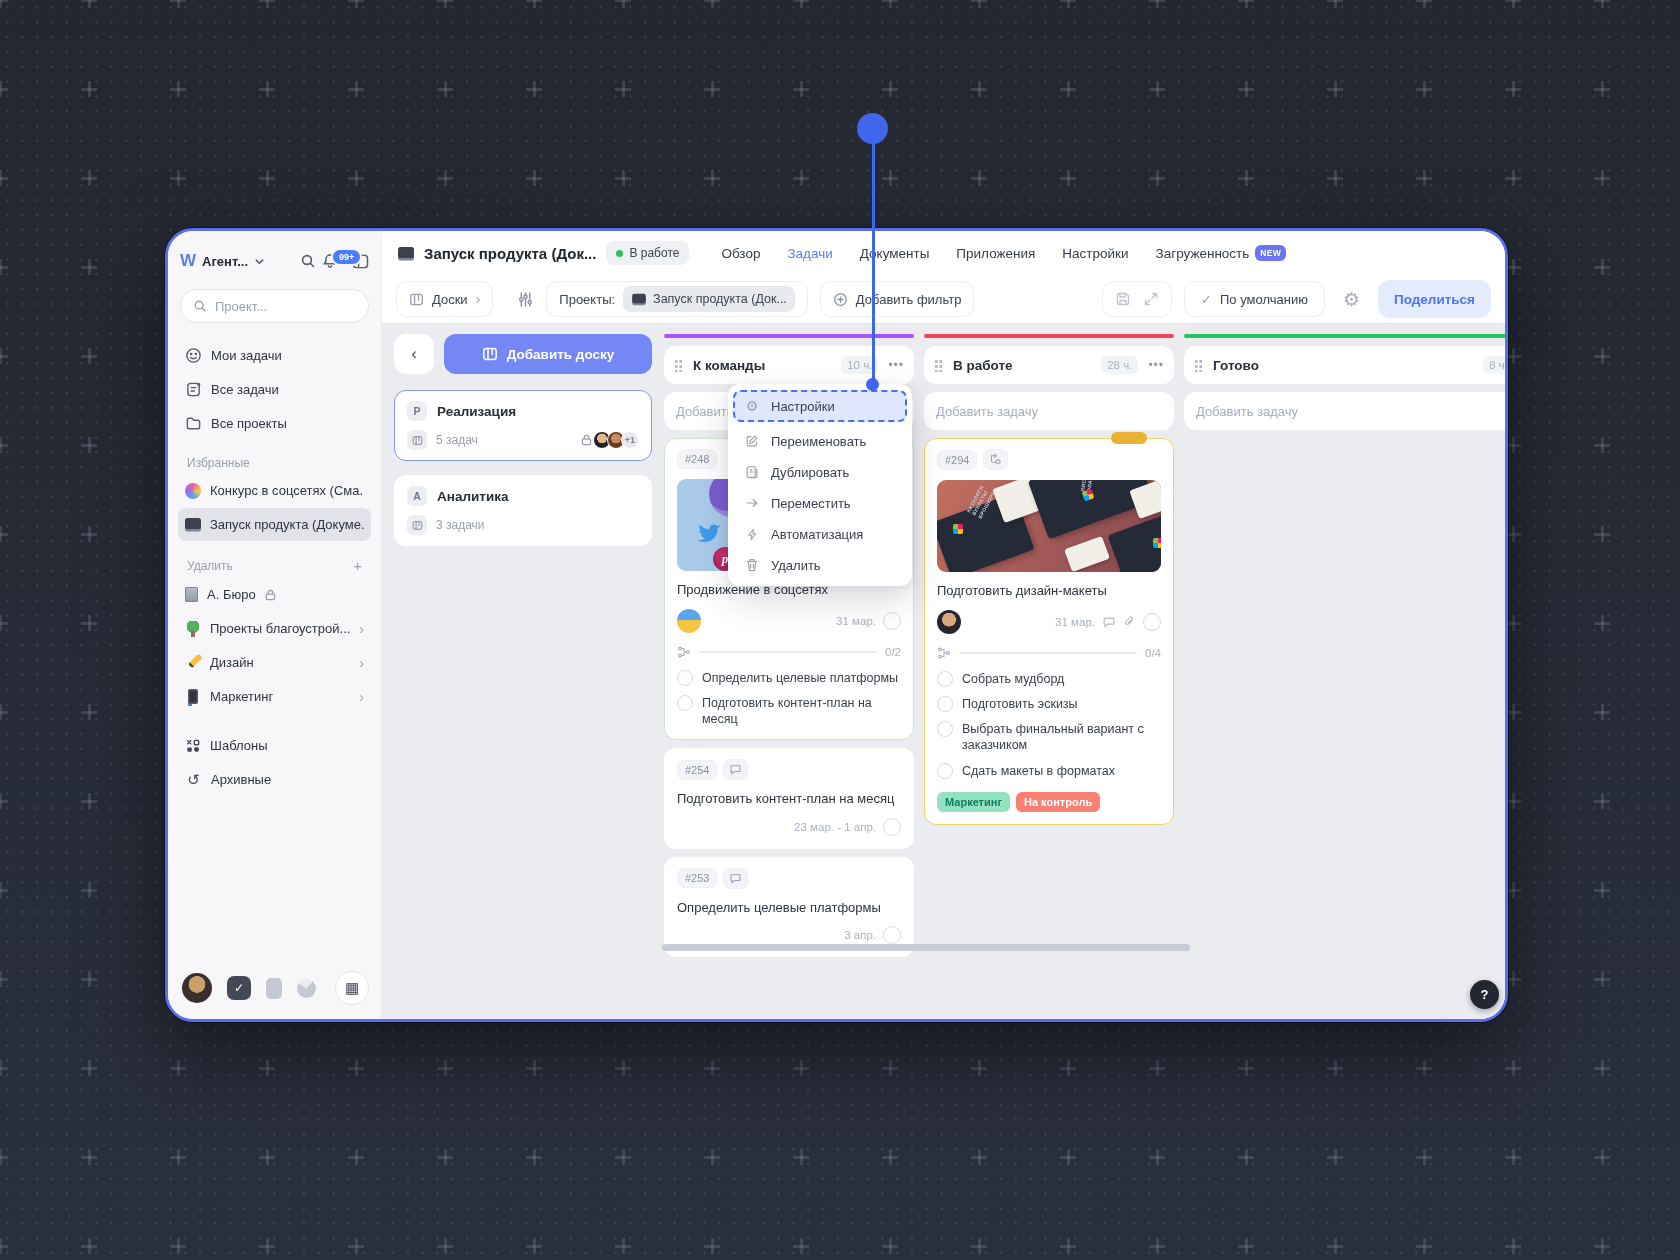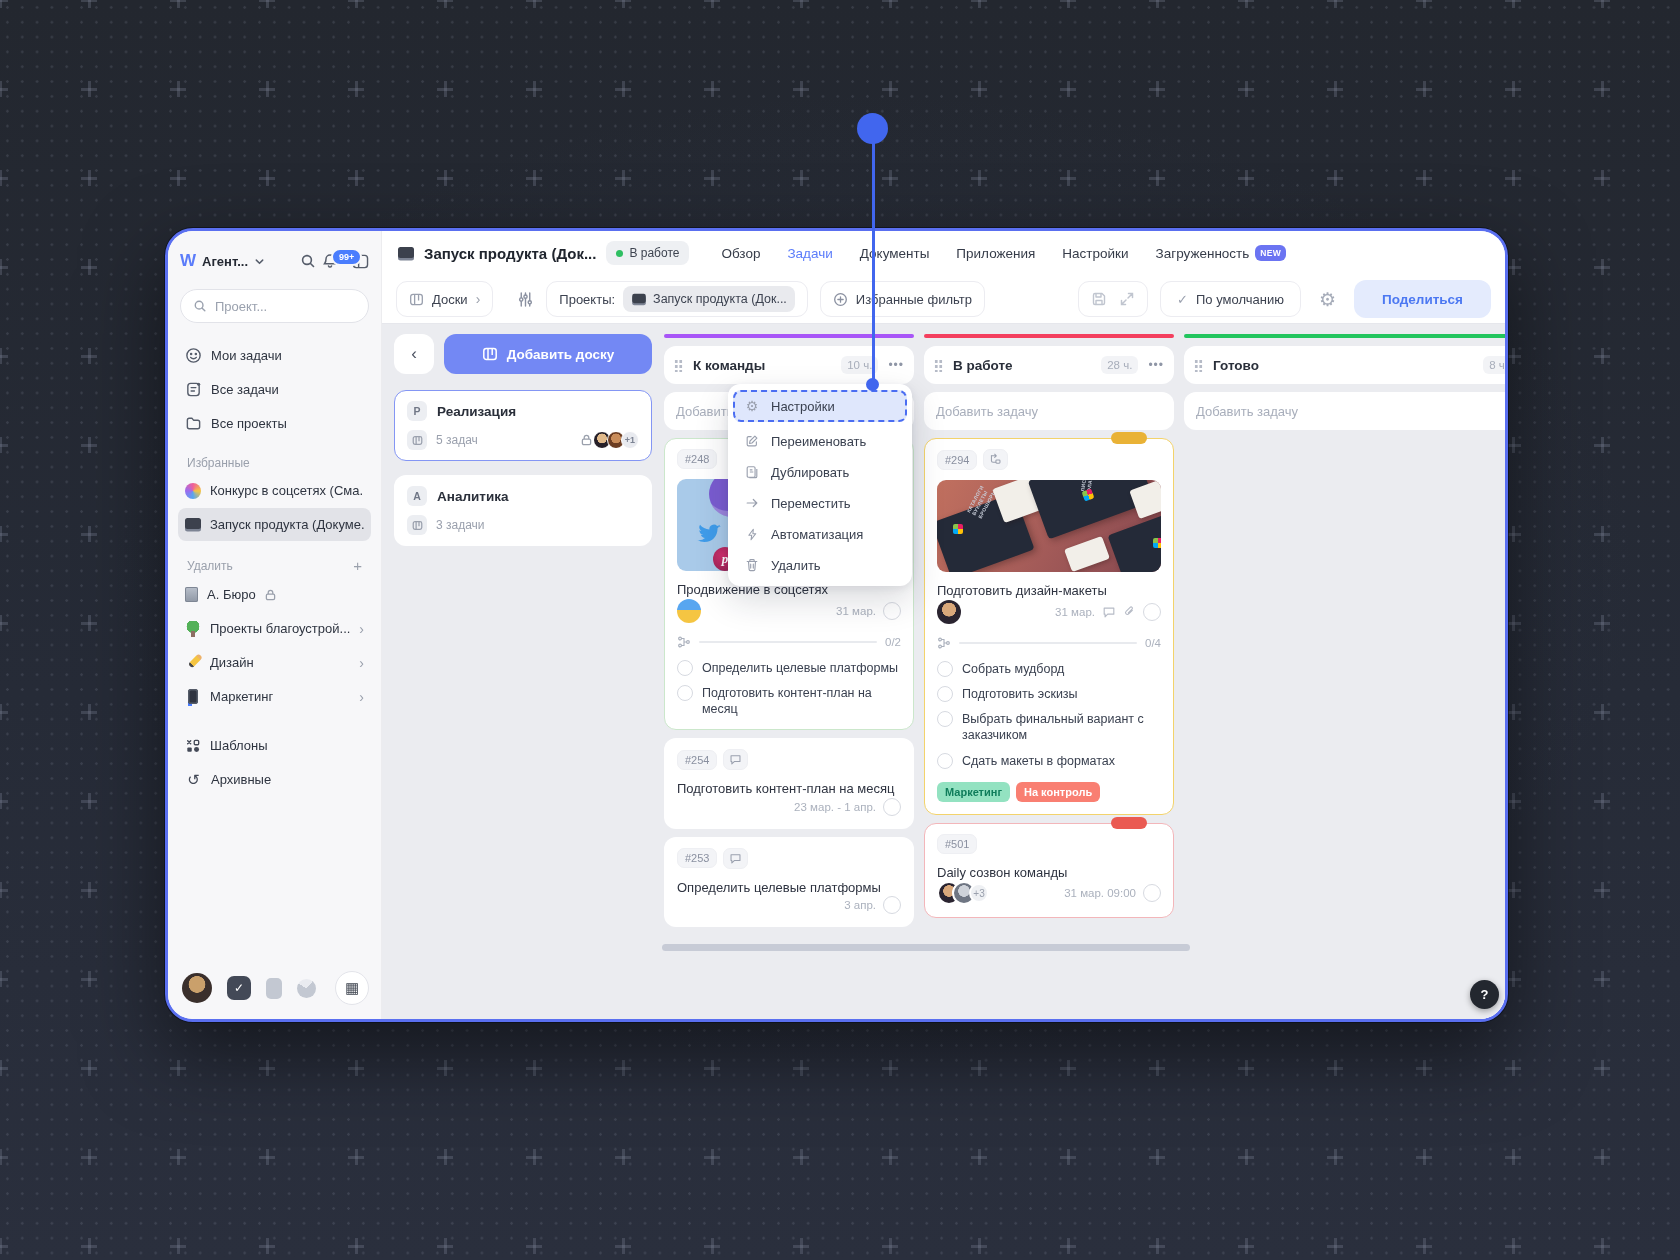--- a/index.html
+++ b/index.html
@@ -90,21 +90,21 @@
 
   .toolbar { height:48px; flex:none; display:flex; align-items:center; gap:12px; padding:0 14px; }
   .tpill { height:36px; display:flex; align-items:center; gap:8px; background:#fff;
     border:1px solid #ececf1; border-radius:11px; padding:0 12px; font-size:13px; color:#3c4250;
     white-space:nowrap; }
   .tb-ico { color:#9aa0ae; display:inline-flex; }
   .chip-gray { background:#e9eaee; border-radius:8px; height:26px; display:flex; align-items:center;
     gap:6px; padding:0 8px; font-size:12.5px; color:#3c4250; }
   .gearbtn { color:#a6acb9; font-size:19px; margin:0 6px; }
   .share { height:38px; background:#e4ebfd; color:#4c78f2; font-weight:bold; border-radius:12px;
-    display:flex; align-items:center; padding:0 28px; font-size:13.5px; }
+    display:flex; align-items:center; padding:0 16px; font-size:13.5px; }
 
   .content { flex:1; min-height:0; background:#ebecf0; border-top:1px solid #e6e7ec;
     display:flex; gap:12px; padding:10px 12px; position:relative; overflow:hidden; }
 
   
   .bpanel { width:258px; flex:none; }
   .bp-top { display:flex; gap:10px; }
   .backbtn { width:40px; height:40px; background:#fff; border-radius:12px; display:grid;
     place-items:center; color:#4b5160; font-size:17px; flex:none; }
   .addboard { flex:1; height:40px; background:#7388f4; border-radius:12px; color:#fff;
@@ -147,21 +147,21 @@
   .card.yellow { border-color:#f3d36b; }
   .card.redb { border-color:#f3b6ba; }
   .tagtab { position:absolute; top:-7px; right:26px; width:36px; height:12px; border-radius:6px; }
   .tagtab.y { background:#e9b236; } .tagtab.rd { background:#ea5a52; }
   .cid-row { display:flex; gap:6px; align-items:center; }
   .cid { background:#f3f4f7; border:1px solid #eeeff3; border-radius:7px; color:#8a90a0;
     font-size:11px; padding:3px 7px; }
   .cchip { background:#f3f4f7; border:1px solid #eeeff3; border-radius:7px; padding:3px 5px;
     color:#9aa0ae; display:inline-flex; }
   .ctitle { margin-top:10px; color:#2e3340; font-size:13px; line-height:1.35; }
-  .cmeta { display:flex; align-items:center; gap:6px; }
+  .cmeta { display:flex; align-items:center; margin-top:10px; gap:6px; }
   .cavatar { width:24px; height:24px; border-radius:50%; flex:none; }
   .cav-sun { background:linear-gradient(180deg,#58a6f0 0 45%, #f5c542 45%); }
   .cav-w1 { background:radial-gradient(circle at 50% 40%, #d9a87b 0 36%, #2a2430 38%); }
   .cav-w2 { background:radial-gradient(circle at 50% 40%, #cfd3da 0 36%, #6f7683 38%); }
   .cdate { margin-left:auto; color:#abb1bd; font-size:11.5px; display:flex; align-items:center; gap:7px; }
   .ccheck { width:18px; height:18px; border:1.5px solid #d7dae1; border-radius:50%; flex:none; }
   .cprog { display:flex; align-items:center; gap:8px; margin-top:12px; color:#abb1bd; font-size:11.5px; }
   .ptrack { flex:1; height:2px; background:#e8eaee; border-radius:2px; }
   .clist { margin-top:11px; display:flex; flex-direction:column; gap:9px; }
   .citem { display:flex; gap:9px; color:#3a4150; font-size:12.5px; line-height:1.3; align-items:flex-start; }
@@ -714,21 +714,21 @@
           <span>Запуск продукта (Док...</span>
         </span>
       </div>
       <div class="tpill">
         <span class="tb-ico">
           <svg width="15" height="15" viewBox="0 0 16 16" fill="none" stroke="#8a90a0" stroke-width="1.4" stroke-linecap="round">
               <circle cx="8" cy="8" r="6.2"></circle>
               <path d="M8 5.2v5.6M5.2 8h5.6"></path>
             </svg>
         </span>
-        <span>Избранные фильтр</span>
+        <span>Добавить фильтр</span>
       </div>
       <div class="tpill" style="margin-left:auto;gap:12px">
         <span class="tb-ico" style="color:#c0c5cf">
           <svg width="16" height="16" viewBox="0 0 16 16" fill="none" stroke="#c0c5cf" stroke-width="1.4" stroke-linejoin="round">
               <path d="M2.5 4a1.5 1.5 0 0 1 1.5-1.5h7L13.5 5v7a1.5 1.5 0 0 1-1.5 1.5H4A1.5 1.5 0 0 1 2.5 12V4Z"></path>
               <path d="M5 2.5V6h5V2.5M5 13.5V9.5h6v4"></path>
             </svg>
         </span>
         <span class="tb-ico" style="color:#c0c5cf">
           <svg width="16" height="16" viewBox="0 0 16 16" fill="none" stroke="#c0c5cf" stroke-width="1.5" stroke-linecap="round">
@@ -981,38 +981,20 @@
                 <span class="ck"></span>
                 <span>Сдать макеты в форматах</span>
               </div>
             </div>
             <div class="ctags">
               <span class="tag teal">Маркетинг</span>
               <span class="tag red">На контроль</span>
             </div>
           </div>
 
-          <div class="card redb">
-            <span class="tagtab rd"></span>
-            <div class="cid-row">
-              <span class="cid">#501</span>
-            </div>
-            <div class="ctitle">Daily созвон команды</div>
-            <div class="cmeta">
-              <span class="avstack">
-                <span class="cavatar cav-w1"></span>
-                <span class="cavatar cav-w2"></span>
-                <span class="avplus">+3</span>
-              </span>
-              <span class="cdate">
-                <span>31 мар. 09:00</span>
-                <span class="ccheck"></span>
-              </span>
-            </div>
-          </div>
         </div>
 
         <div class="col c3">
           <div class="colbar g"></div>
           <div class="colhead">
             <span class="drag"></span>
             <span class="colname">Готово</span>
             <span class="hours">8 ч.</span>
           </div>
           <div class="addtask">Добавить задачу</div>

